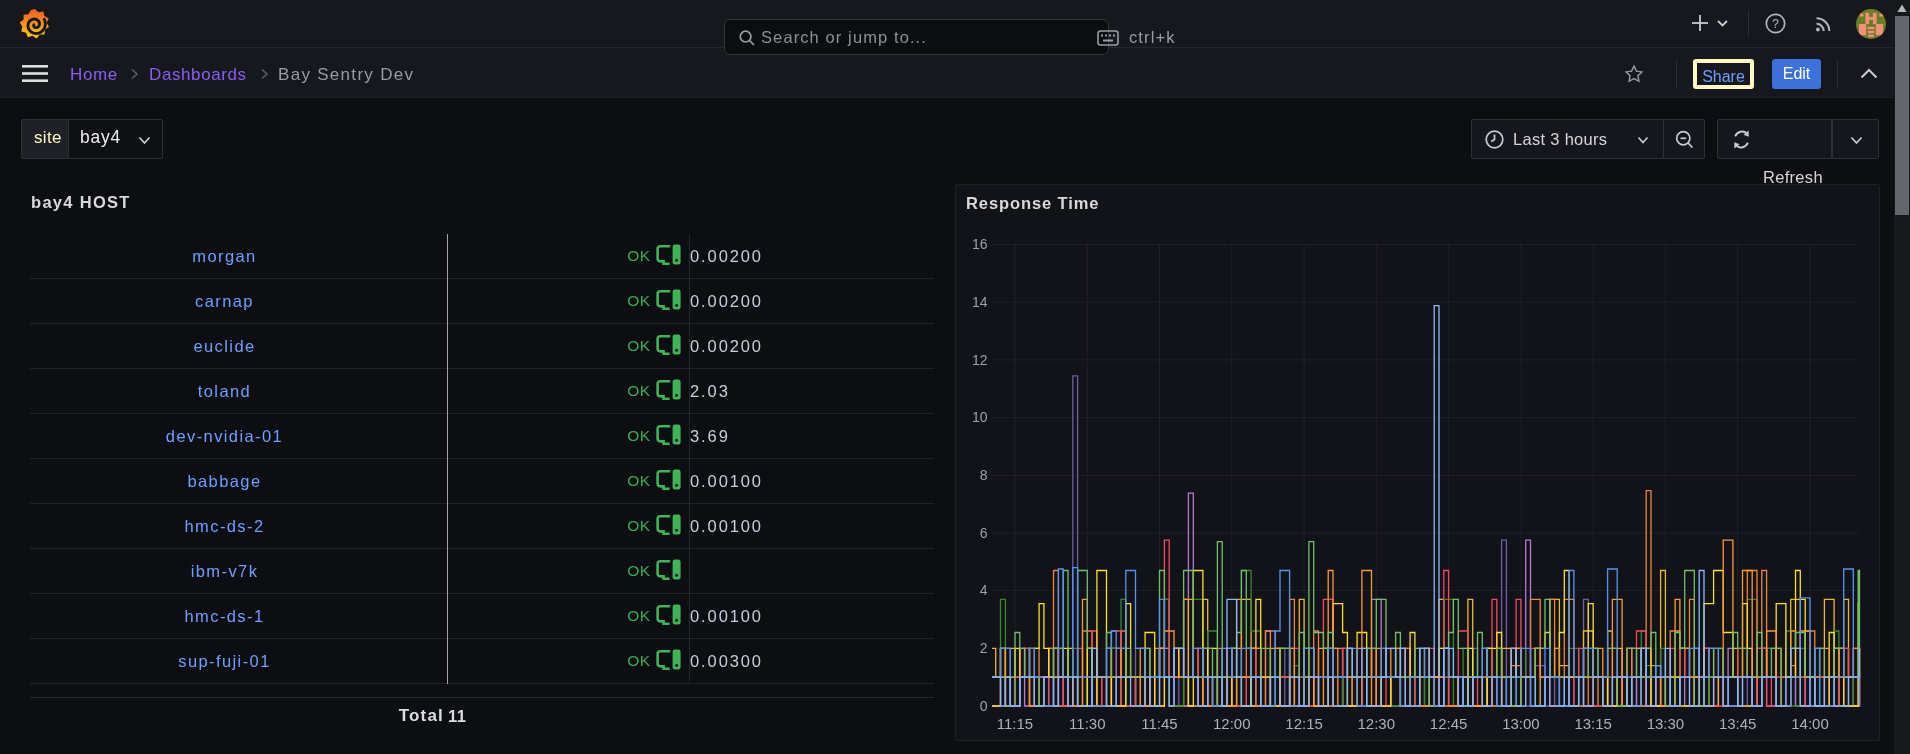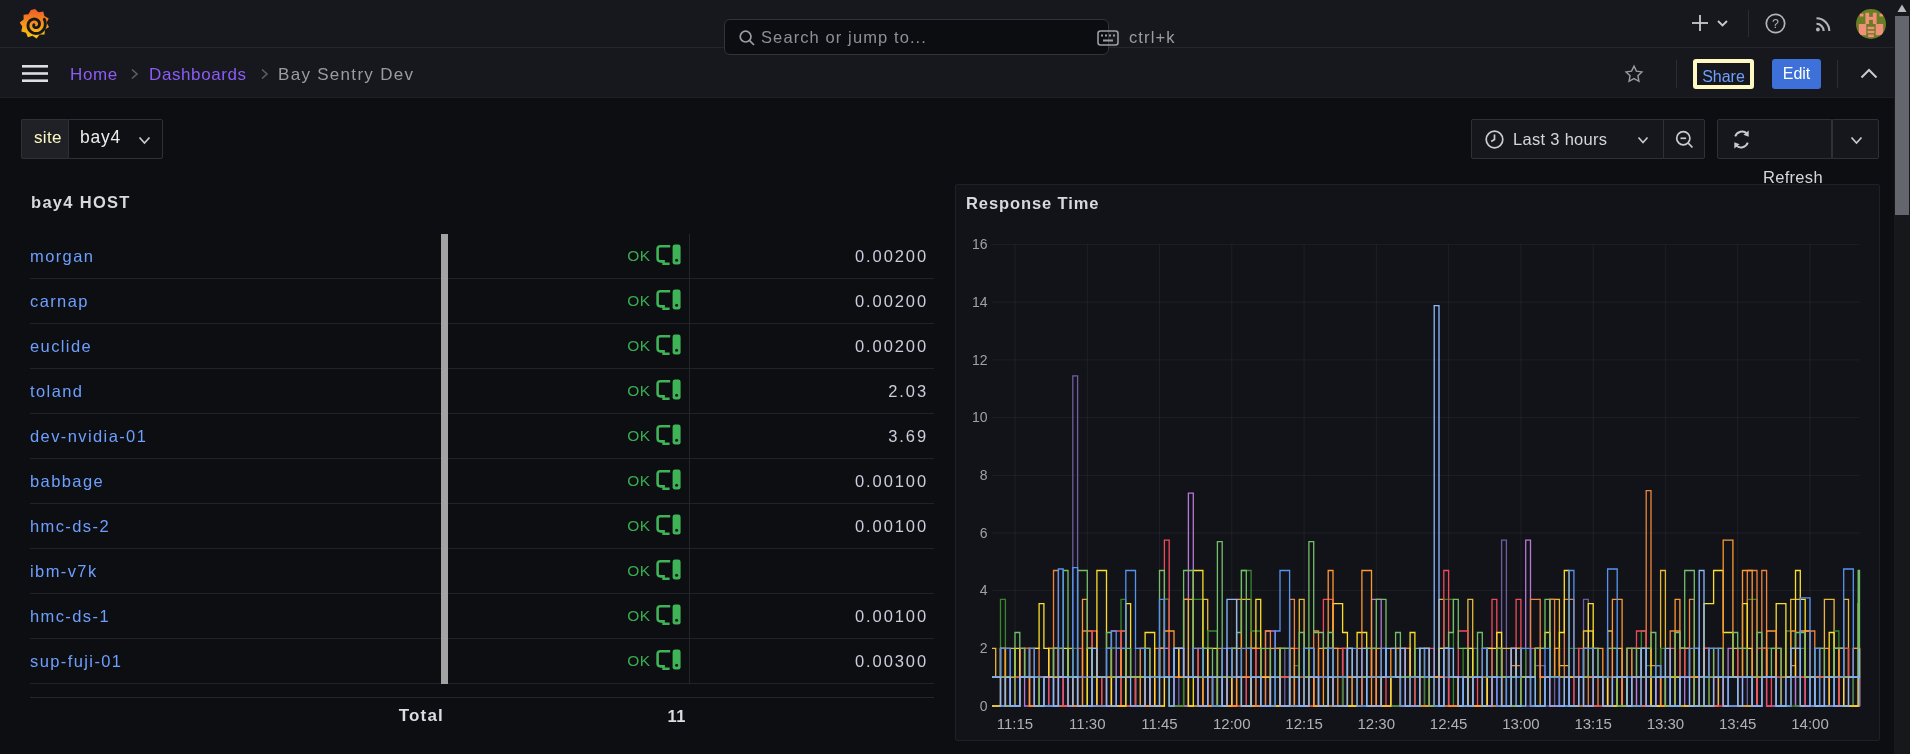--- a/index.html
+++ b/index.html
@@ -34,25 +34,25 @@
 
   
   #rpanel { position:absolute; left:955px; top:184px; width:925px; height:557px;
     background:#121318; border:1px solid #1e2026; border-radius:2px; }
   .ptitle { font-size:16.5px; font-weight:700; color:#d8d9dd; letter-spacing:0.9px; }
 
   
   .trow { position:absolute; left:30px; width:904px; height:45px;
     border-bottom:1px solid #202228; }
   .trow .c1 { position:absolute; left:0; top:0; width:418px; height:45px;
-    border-right:7px solid #a3a3a3; text-align:left; padding-right:28px; line-height:44px; }
+    border-right:1px solid #a3a3a3; text-align:center; padding-right:28px; line-height:44px; }
   .trow .c2 { position:absolute; left:418px; top:0; width:242px; height:45px;
     border-right:1px solid #24262c; text-align:right; padding-right:8px; line-height:44px; }
   .trow .c3 { position:absolute; left:660px; top:0; width:244px; height:45px;
-    text-align:right; padding-right:6px; line-height:44px; color:#ccccdc;
+    padding-right:6px; line-height:44px; color:#ccccdc;
     font-size:16.5px; letter-spacing:1.9px; }
   .hlink { color:#6e9fff; font-size:16.5px; letter-spacing:1.4px; }
   .ok { color:#38AC4F; font-size:15.5px; letter-spacing:0.5px; }
 </style>
 </head>
 <body>
 
 <div class="bar" id="topbar"></div>
 <div class="bar" id="crumbbar"></div>
 <div>
@@ -280,21 +280,21 @@
     <div class="c2"><span class="ok">OK</span>&nbsp;<svg width="26" height="21" viewBox="0 0 26 21" style="vertical-align:-4px">
         <path d="M15.2 2.2 H5.4 Q2.6 2.2 2.6 5 V14.6 Q2.6 17.4 5.4 17.4 H8.6 V19.9 H14.6" fill="none" stroke="#3FB457" stroke-width="2.6"></path>
         <rect x="17.6" y="0.6" width="8" height="20" rx="2.4" fill="#3FB457"></rect>
         <circle cx="21.6" cy="16.2" r="1.5" fill="#16181d"></circle>
       </svg></div>
     <div class="c3">0.00300</div>
   </div>
 
 <div class="abs" style="left:30px;top:697px;width:904px;border-top:1px solid #24262c;"></div>
 <div class="abs" style="left:30px;top:698px;width:418px;text-align:right;padding-right:4px;color:#dcdce4;font-weight:700;font-size:17px;line-height:36px;letter-spacing:1.2px;">Total</div>
-<div class="abs" style="left:448px;top:698px;width:242px;text-align:right;padding-right:4px;color:#dcdce4;font-weight:700;font-size:16.5px;line-height:36px;letter-spacing:0.5px;">11</div>
+<div class="abs" style="left:448px;top:698px;width:242px;padding-right:4px;color:#dcdce4;font-weight:700;font-size:16.5px;line-height:36px;letter-spacing:0.5px;">11</div>
 
 <div id="rpanel"></div>
 <div class="ptitle abs" style="left:966px;top:194px;">Response Time</div>
 <svg width="1910" height="754" style="position:absolute;left:0;top:0;">
     <line x1="992.0" y1="706.0" x2="1859.5" y2="706.0" stroke="rgba(204,204,220,0.07)" stroke-width="1"></line>
     <line x1="992.0" y1="648.3" x2="1859.5" y2="648.3" stroke="rgba(204,204,220,0.07)" stroke-width="1"></line>
     <line x1="992.0" y1="590.6" x2="1859.5" y2="590.6" stroke="rgba(204,204,220,0.07)" stroke-width="1"></line>
     <line x1="992.0" y1="533.0" x2="1859.5" y2="533.0" stroke="rgba(204,204,220,0.07)" stroke-width="1"></line>
     <line x1="992.0" y1="475.3" x2="1859.5" y2="475.3" stroke="rgba(204,204,220,0.07)" stroke-width="1"></line>
     <line x1="992.0" y1="417.6" x2="1859.5" y2="417.6" stroke="rgba(204,204,220,0.07)" stroke-width="1"></line>

